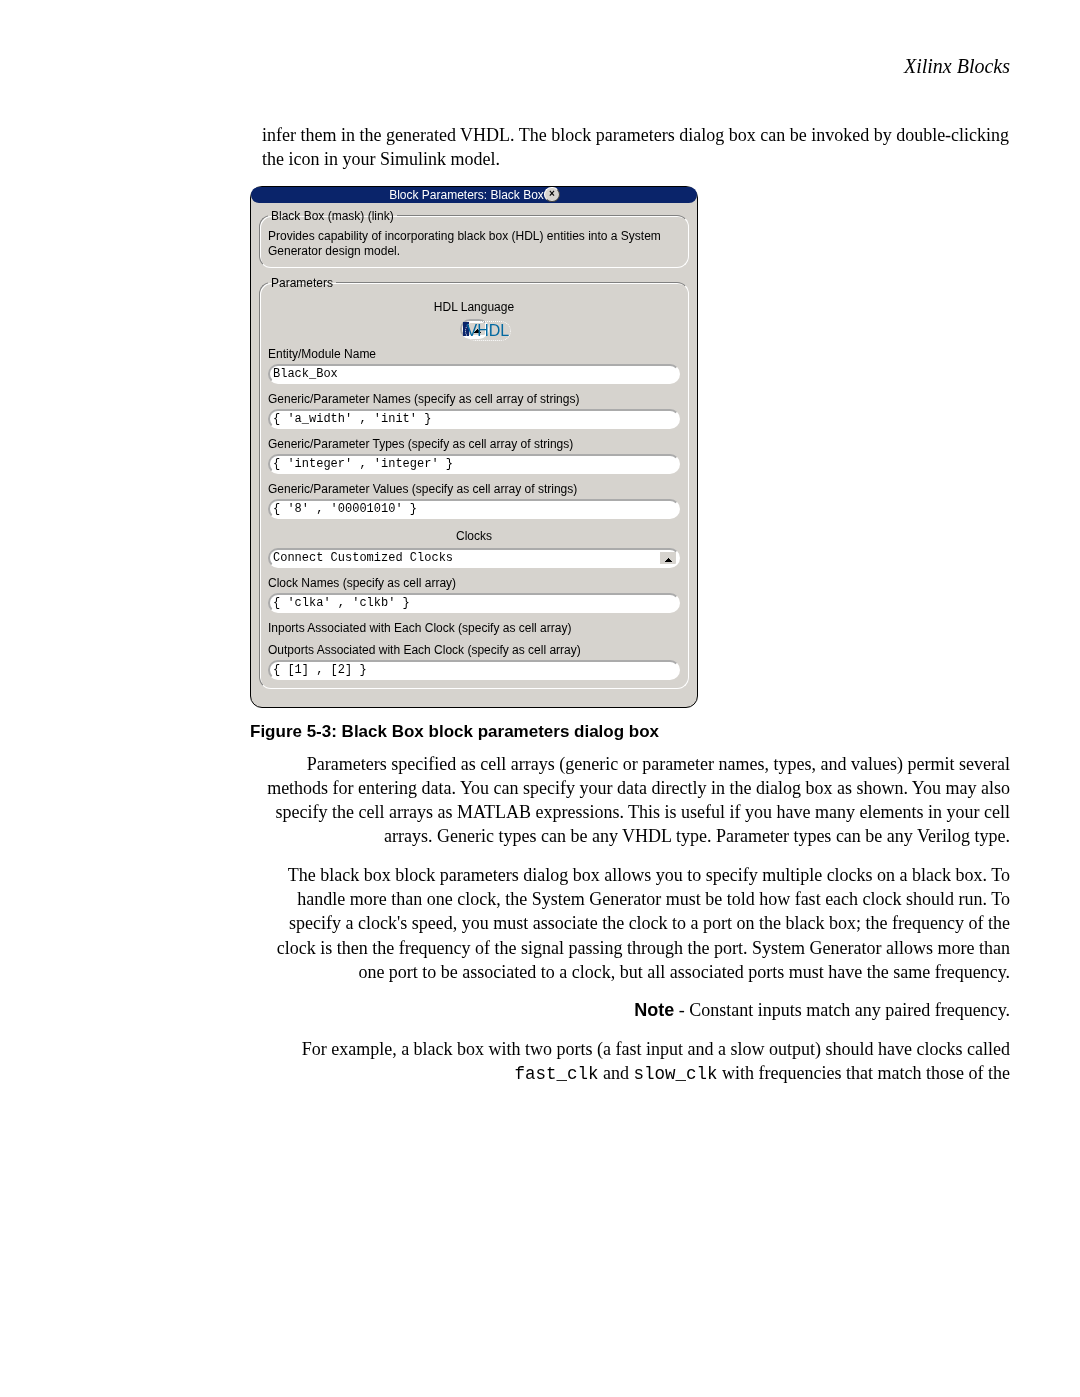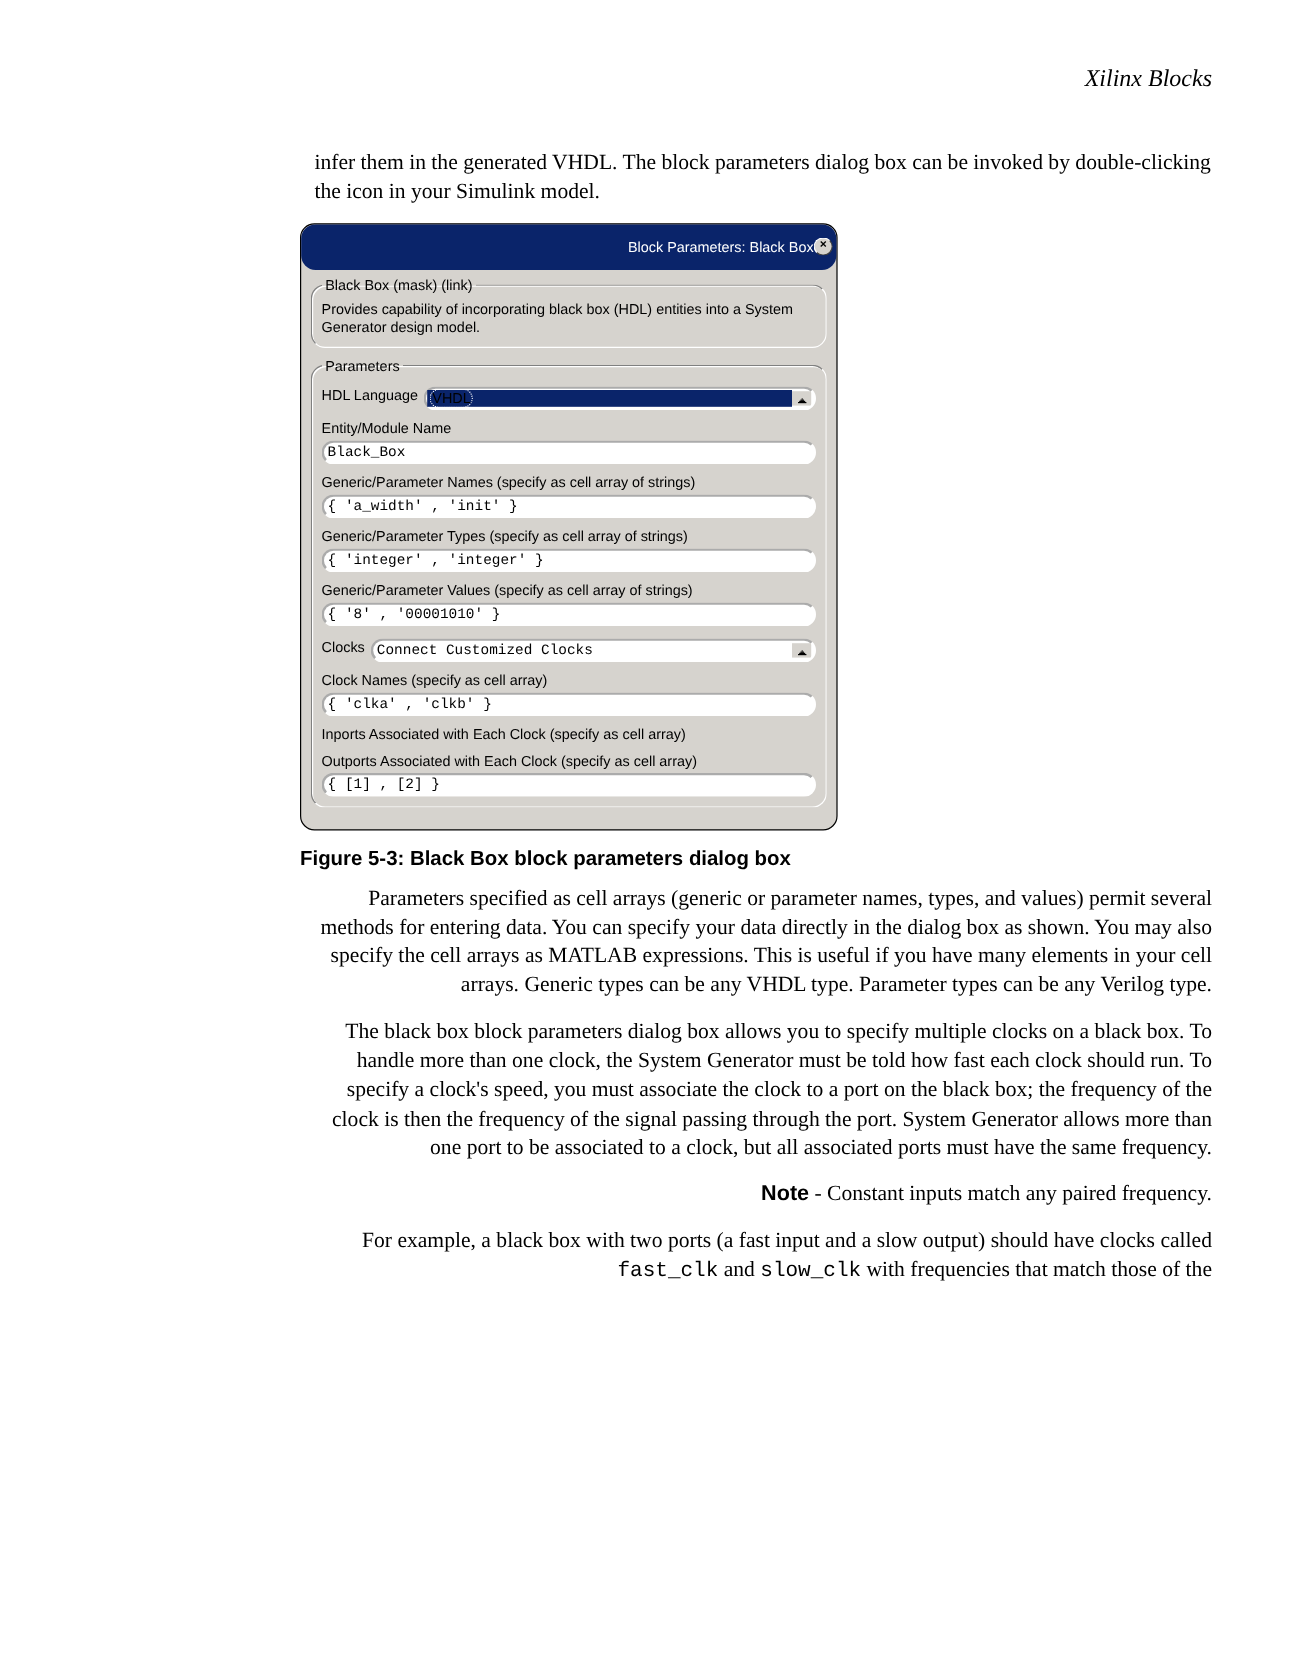--- a/index.html
+++ b/index.html
@@ -35,24 +35,24 @@
     font-family: "Microsoft Sans Serif", Tahoma, Arial, sans-serif;
     font-size: 12px;
     color: #000;
     margin: 2px 0 10px 0;
   }
   .dialog-titlebar {
     background: #0a246a;
     color: #fff;
     display: flex;
     align-items: center;
-    justify-content: flex-end;
+    justify-content: center;
     padding: 2px 3px 2px 4px;
     font-size: 12px;
-    height: 38px;
+    height: 16px;
   }
   .dialog-close {
     width: 16px;
     height: 15px;
     background: #d6d3ce;
     border: 1px solid #fff;
     border-right-color: #404040;
     border-bottom-color: #404040;
     color: #000;
     font-family: Arial, sans-serif;
@@ -82,23 +82,24 @@
     line-height: 1.25;
     margin: 2px 0 0 0;
   }
   .field-label {
     font-size: 12px;
     margin: 8px 0 3px 0;
     display: block;
   }
   .row {
     display: flex;
-    align-items: flex-start;
+    align-items: center;
     gap: 5px;
     margin-top: 6px;
+    flex-direction: column;
   }
   .row .inline-label {
     font-size: 12px;
     margin: 0;
   }
   .sunken-input, .sunken-select {
     width: 100%;
     background: #fff;
     border: 2px inset #fff;
     font-family: Liberation Mono, monospace;
@@ -127,22 +128,22 @@
     content: "";
     position: absolute;
     left: 3px; top: 3px;
     right: 20px; bottom: 3px;
     background: #0a246a;
     pointer-events: none;
   }
   .hl-text {
     position: absolute;
     left: 5px; top: 2px;
-    color: #000000;
-    font-size: 12px;
+    color: #0369a1;
+    font-size: 16px;
     pointer-events: none;
     z-index: 2;
     border: 1px dotted #fff;
     padding: 0 1px;
   }
   .flex1 { flex: 1; }
   
   .fig-caption {
     font-family: Arial, Helvetica, sans-serif;
     font-weight: bold;

